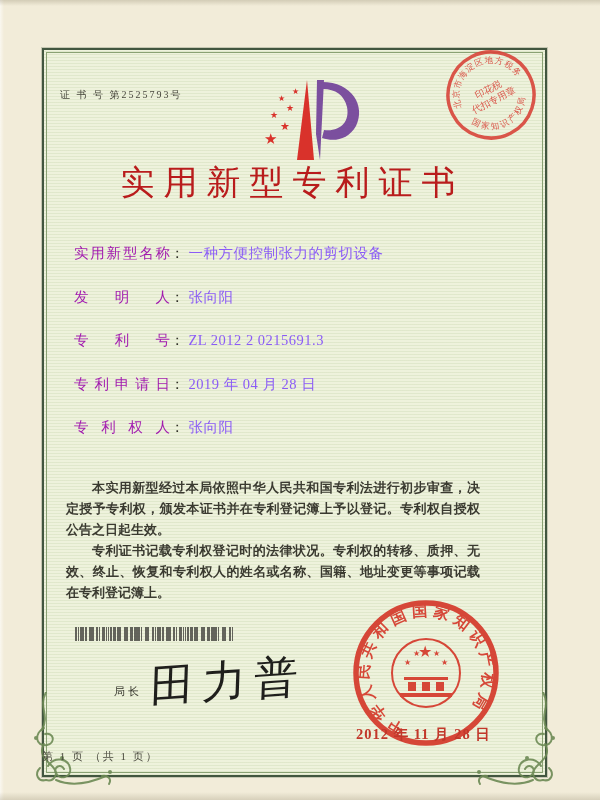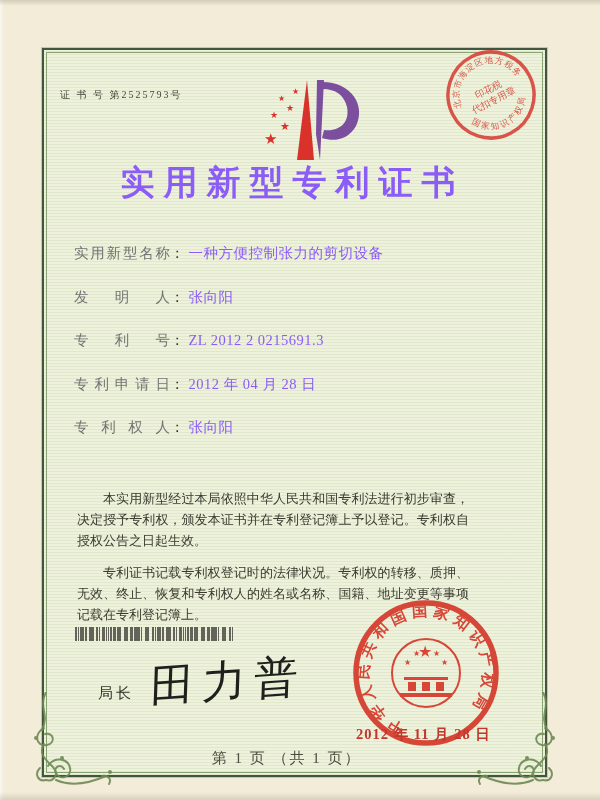--- a/index.html
+++ b/index.html
@@ -21,56 +21,56 @@
       #eef2dc;
     box-shadow:0 0 0 1px rgba(66,86,63,.25);
   }
   .frame-inner{position:absolute;inset:2px;border:1px solid #8aa173;pointer-events:none;}
   .cert-no{
     position:absolute;left:60px;top:88px;font-size:10px;letter-spacing:2px;color:#47473c;
   }
   .logo{position:absolute;left:250px;top:74px;}
   .title{
     position:absolute;left:42px;top:160px;width:501px;text-align:center;
-    font-size:34px;font-weight:bold;letter-spacing:9px;color:#8b5cf6;
+    font-size:34px;font-weight:normal;letter-spacing:9px;color:#b91c1c;
   }
   .fields{position:absolute;left:74px;top:242px;width:430px;font-size:14.5px;}
   .field-row{margin-bottom:21.5px;white-space:nowrap;line-height:22px;}
   .flabel{
     display:inline-block;width:96px;text-align:justify;text-align-last:justify;
-    -moz-text-align-last:justify;vertical-align:bottom;color:#737373;
+    -moz-text-align-last:justify;vertical-align:bottom;color:#a21caf;
   }
   .fcolon{display:inline-block;margin-right:4px;color:#33332a;}
   .fval{color:#8b5cf6;letter-spacing:.5px;}
   .paragraphs{
     position:absolute;left:66px;top:477px;width:414px;
     font-size:13px;line-height:21px;text-align:justify;color:#3a3a30;
   }
-  .paragraphs p{margin:11px;text-indent:2em;}
+  .paragraphs p{margin:0;text-indent:2em;font-weight:bold;}
   .barcode{
     position:absolute;left:75px;top:627px;width:158px;height:14px;opacity:.85;
     background:
       repeating-linear-gradient(90deg,#4c4c46 0 2px,rgba(0,0,0,0) 2px 3px,#4c4c46 3px 4px,rgba(0,0,0,0) 4px 7px),
       repeating-linear-gradient(90deg,#4c4c46 0 1px,rgba(0,0,0,0) 1px 5px,#4c4c46 5px 8px,rgba(0,0,0,0) 8px 11px);
   }
-  .director{position:absolute;left:98px;top:684px;font-size:15px;letter-spacing:3px;color:#33332a;}
+  .director{position:absolute;left:114px;top:684px;font-size:11px;letter-spacing:3px;color:#33332a;}
   .signature{
     position:absolute;left:150px;top:652px;font-size:44px;color:#1f1f1c;
     letter-spacing:8px;transform:rotate(-4deg) skewX(-6deg);
     font-family:"DejaVu Serif","Liberation Serif",serif;
   }
   .seal{position:absolute;left:348px;top:595px;}
   .seal-date{
     position:absolute;left:356px;top:725px;font-size:14.5px;font-weight:bold;
     color:#c2372a;letter-spacing:1px;z-index:5;
   }
   .tax-stamp{position:absolute;left:444px;top:48px;transform:rotate(-27deg);}
   .footer{
-    position:absolute;left:36px;top:749px;width:501px;text-align:center;
-    font-size:15px;letter-spacing:2px;color:#4c4c40;
+    position:absolute;left:42px;top:749px;width:501px;
+    font-size:11px;letter-spacing:2px;color:#4c4c40;
   }
   .ornament{position:absolute;opacity:.9;}
   .orn-bl{left:32px;top:692px;}
   .orn-br{left:475px;top:692px;transform:scaleX(-1);}
 </style>
 </head>
 <body>
 
 <div class="frame">
   <div class="frame-inner"></div>
@@ -101,21 +101,21 @@
   <div class="field-row">
     <span class="flabel">实用新型名称</span><span class="fcolon">：</span><span class="fval">一种方便控制张力的剪切设备</span>
   </div>
   <div class="field-row">
     <span class="flabel">发明人</span><span class="fcolon">：</span><span class="fval">张向阳</span>
   </div>
   <div class="field-row">
     <span class="flabel">专利号</span><span class="fcolon">：</span><span class="fval">ZL 2012 2 0215691.3</span>
   </div>
   <div class="field-row">
-    <span class="flabel">专利申请日</span><span class="fcolon">：</span><span class="fval">2012 年 04 月 28 日</span>
+    <span class="flabel">专利申请日</span><span class="fcolon">：</span><span class="fval">2019 年 04 月 28 日</span>
   </div>
   <div class="field-row">
     <span class="flabel">专利权人</span><span class="fcolon">：</span><span class="fval">张向阳</span>
   </div>
 </div>
 
 <div class="paragraphs">
   <p>本实用新型经过本局依照中华人民共和国专利法进行初步审查，决定授予专利权，颁发本证书并在专利登记簿上予以登记。专利权自授权公告之日起生效。</p>
   <p>专利证书记载专利权登记时的法律状况。专利权的转移、质押、无效、终止、恢复和专利权人的姓名或名称、国籍、地址变更等事项记载在专利登记簿上。</p>
 </div>

